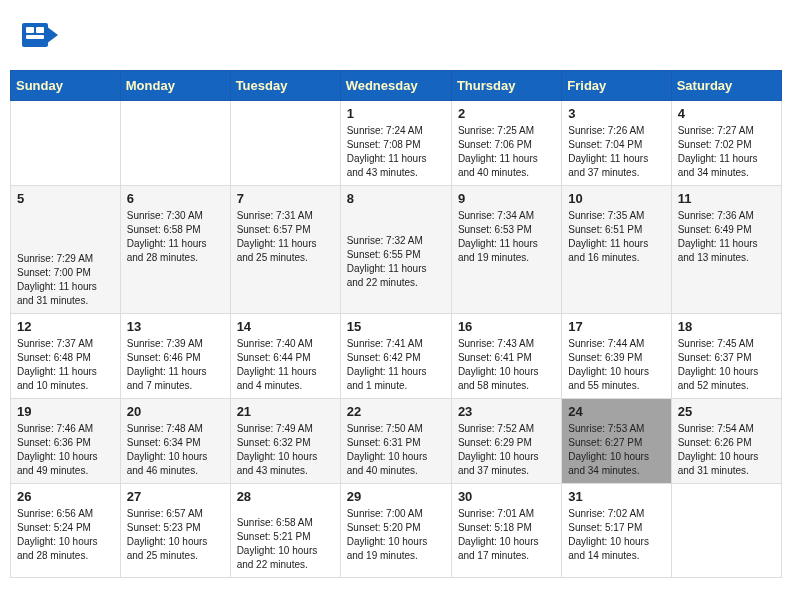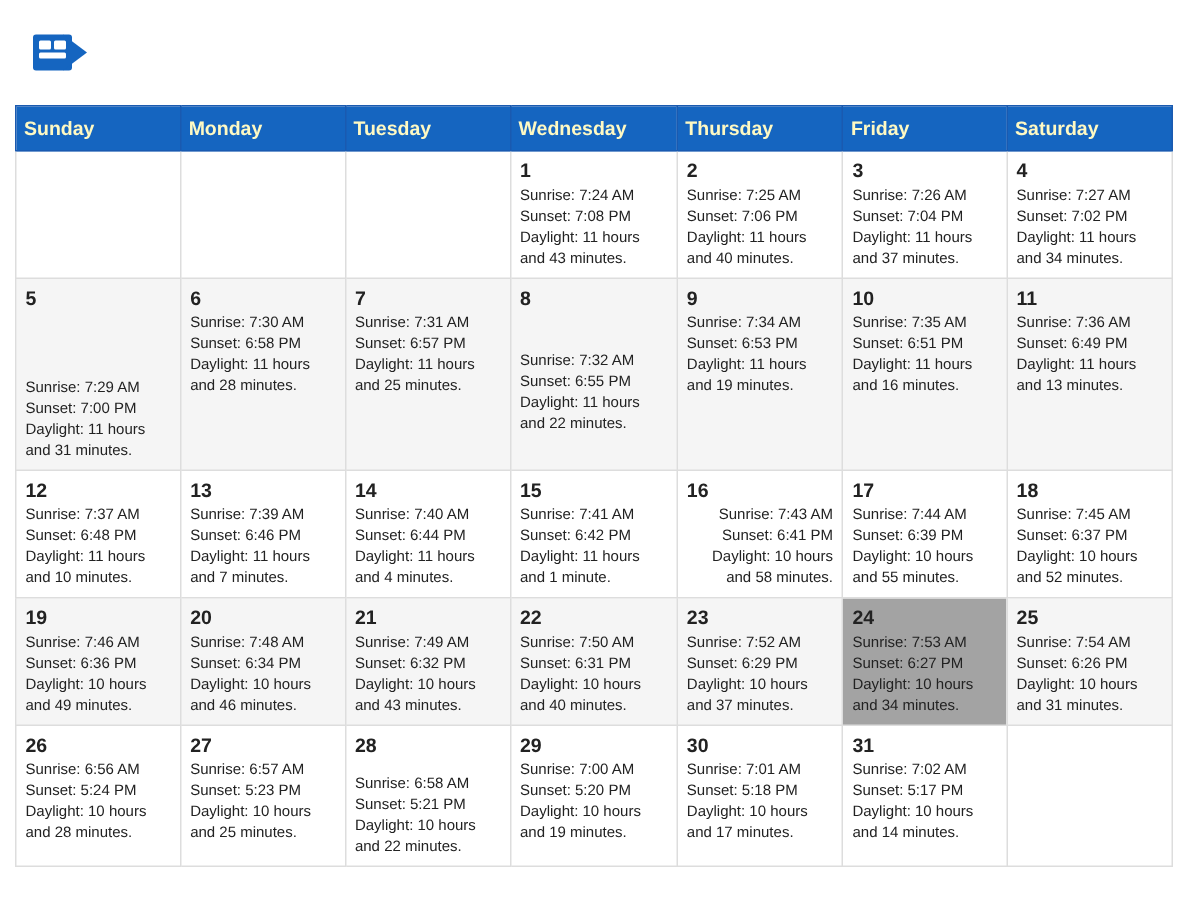--- a/index.html
+++ b/index.html
@@ -211,21 +211,21 @@
 Daylight: 11 hours and 4 minutes.</div>
         </td>
         <td>
           <span class="day-number">15</span>
           <div class="day-info" style="white-space: pre-line;">Sunrise: 7:41 AM
 Sunset: 6:42 PM
 Daylight: 11 hours and 1 minute.</div>
         </td>
         <td>
           <span class="day-number">16</span>
-          <div class="day-info" style="white-space: pre-line; text-align: right;">Sunrise: 7:43 AM
+          <div class="day-info" style="white-space: pre-line;">Sunrise: 7:43 AM
 Sunset: 6:41 PM
 Daylight: 10 hours and 58 minutes.</div>
         </td>
         <td>
           <span class="day-number">17</span>
           <div class="day-info" style="white-space: pre-line;">Sunrise: 7:44 AM
 Sunset: 6:39 PM
 Daylight: 10 hours and 55 minutes.</div>
         </td>
         <td>

